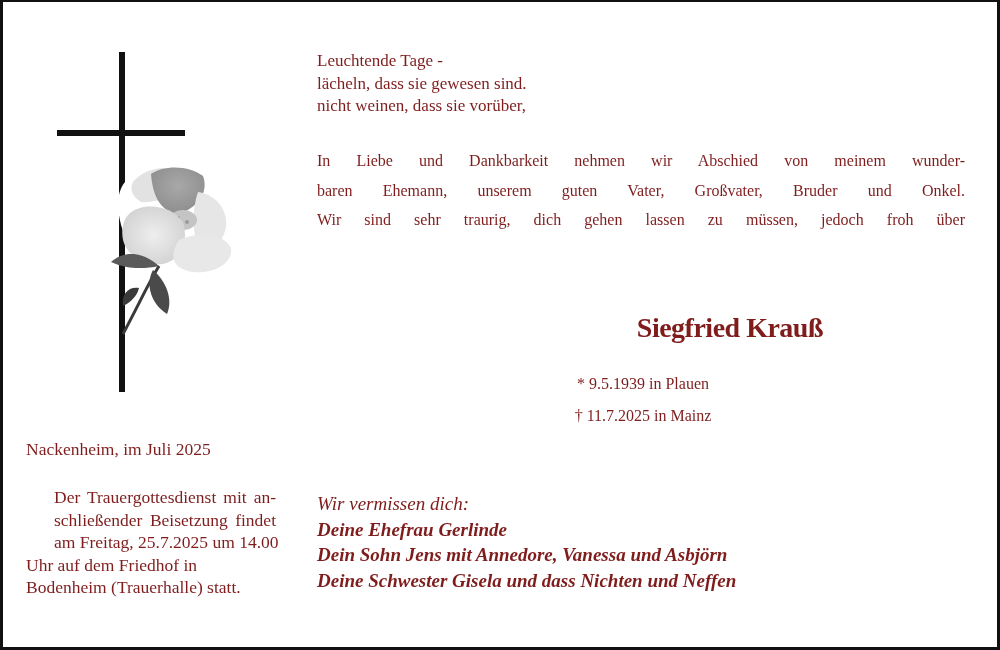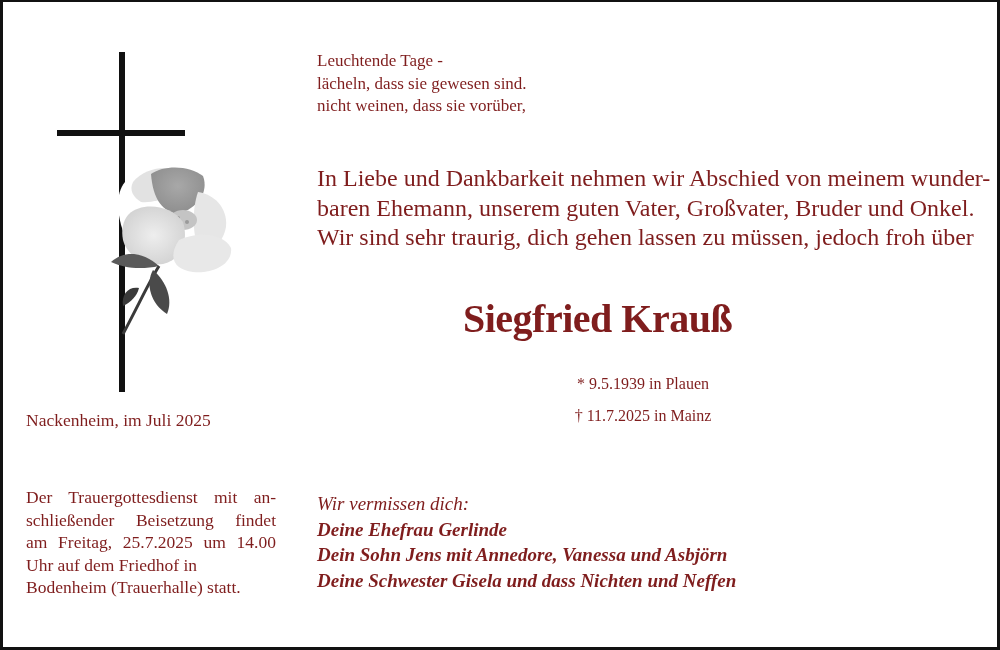--- a/index.html
+++ b/index.html
@@ -14,47 +14,47 @@
     font-family: "Liberation Serif", "DejaVu Serif", serif;
     color: #7f1d1d;
   }
   .abs { position: absolute; }
   .motto {
     left: 314px; top: 48px;
     font-size: 17px; line-height: 22.5px;
   }
   .motto div { white-space: nowrap; }
   .intro {
-    left: 314px; top: 162px; width: 648px;
-    font-size: 24px; line-height: 29.5px;
+    left: 314px; top: 144px; width: 648px;
+    font-size: 16px; line-height: 29.5px;
     text-align: justify;
   }
   .intro div { white-space: nowrap; }
   .intro .j { text-align: justify; text-align-last: justify; }
   .name {
-    left: 460px; top: 287px; width: 360px;
-    text-align: left;
-    font-size: 40px; font-weight: bold; letter-spacing: -0.5px;
+    left: 460px; top: 296px; width: 360px;
+    text-align: right;
+    font-size: 28px; font-weight: bold; letter-spacing: -0.5px;
     line-height: 60px;
   }
   .dates {
     left: 460px; top: 366px; width: 360px;
     text-align: center;
     font-size: 16px; line-height: 32px;
   }
   .place {
-    left: 23px; top: 407px;
+    left: 23px; top: 436px;
     font-size: 17.5px; line-height: 22px;
   }
   .service {
     left: 23px; top: 484px; width: 250px;
     font-size: 17.5px; line-height: 22.5px;
   }
   .service div { white-space: nowrap; }
-  .service .j { text-align: justify; text-align-last: justify; }
+  .service .j { text-align: justify; text-align-last: justify; margin-left: 28px; }
   .family {
     left: 314px; top: 489px;
     font-size: 19px; line-height: 25.5px; font-style: italic;
   }
   .family div { white-space: nowrap; }
   .family .b { font-weight: bold; }
   .cross-v { left: 116px; top: 50px; width: 6px; height: 340px; background: #111; }
   .cross-h { left: 54px; top: 128px; width: 128px; height: 6px; background: #111; }
   .flower { left: 60px; top: 150px; width: 180px; height: 200px; }
 </style>

